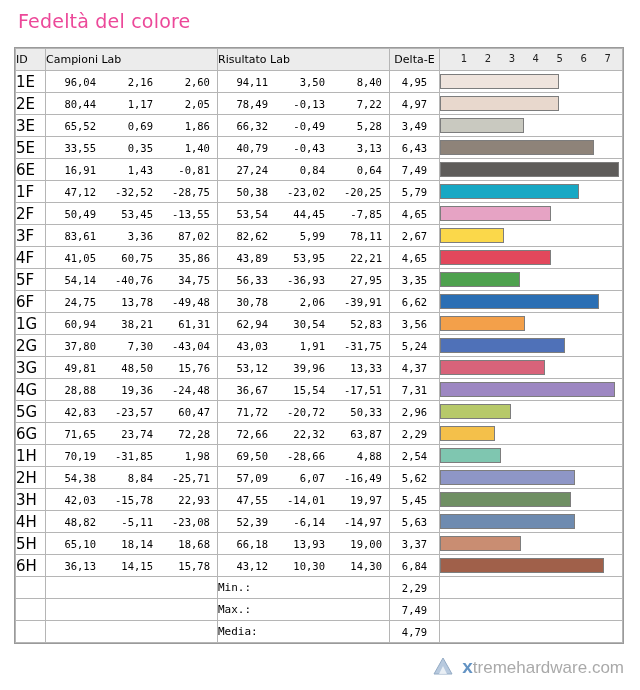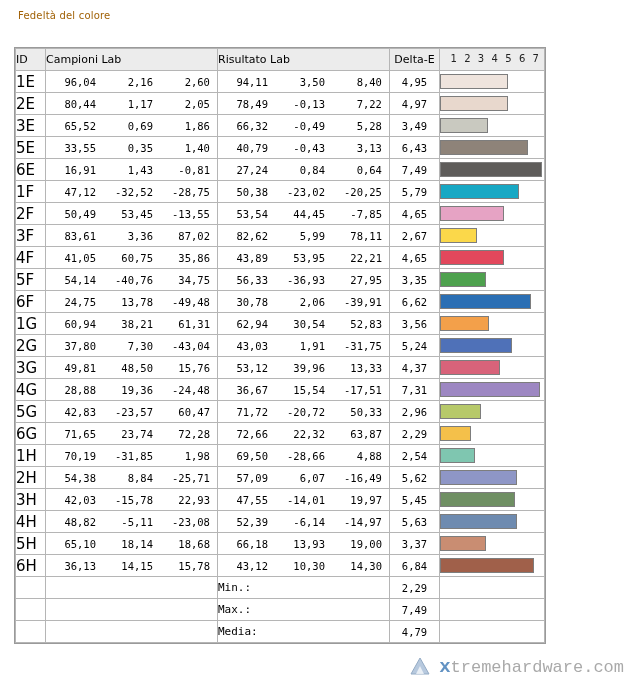--- a/index.html
+++ b/index.html
@@ -11,29 +11,29 @@
     width: 640px;
     height: 690px;
     font-family: "DejaVu Sans", sans-serif;
     position: relative;
     overflow: hidden;
   }
   #title {
     position: absolute;
     left: 18px;
     top: 10px;
-    font-size: 10px;
-    color: #a16207;
+    font-size: 19px;
+    color: #ec4899;
     letter-spacing: 0.2px;
   }
   #panel {
     position: absolute;
     left: 14px;
     top: 47px;
-    width: 532px;
+    width: 610px;
     border: 1px solid #9a9a9a;
     background: #ffffff;
     box-sizing: border-box;
   }
   table.grid {
     border-collapse: collapse;
     table-layout: fixed;
     width: 100%;
     font-size: 11px;
     color: #000;
@@ -121,21 +121,21 @@
     right: 16px;
     bottom: 10px;
     display: flex;
     align-items: center;
     gap: 6px;
     opacity: 0.75;
   }
   #watermark .wm-text {
     font-size: 17px;
     color: #8d8d8d;
-    font-family: Liberation Mono, monospace;
+    font-family: Liberation Sans, sans-serif;
   }
   #watermark .wm-x {
     color: #2f6fb0;
     font-size: 19px;
     font-weight: bold;
   }
   .wm-logo {
     width: 26px;
     height: 26px;
     position: relative;

